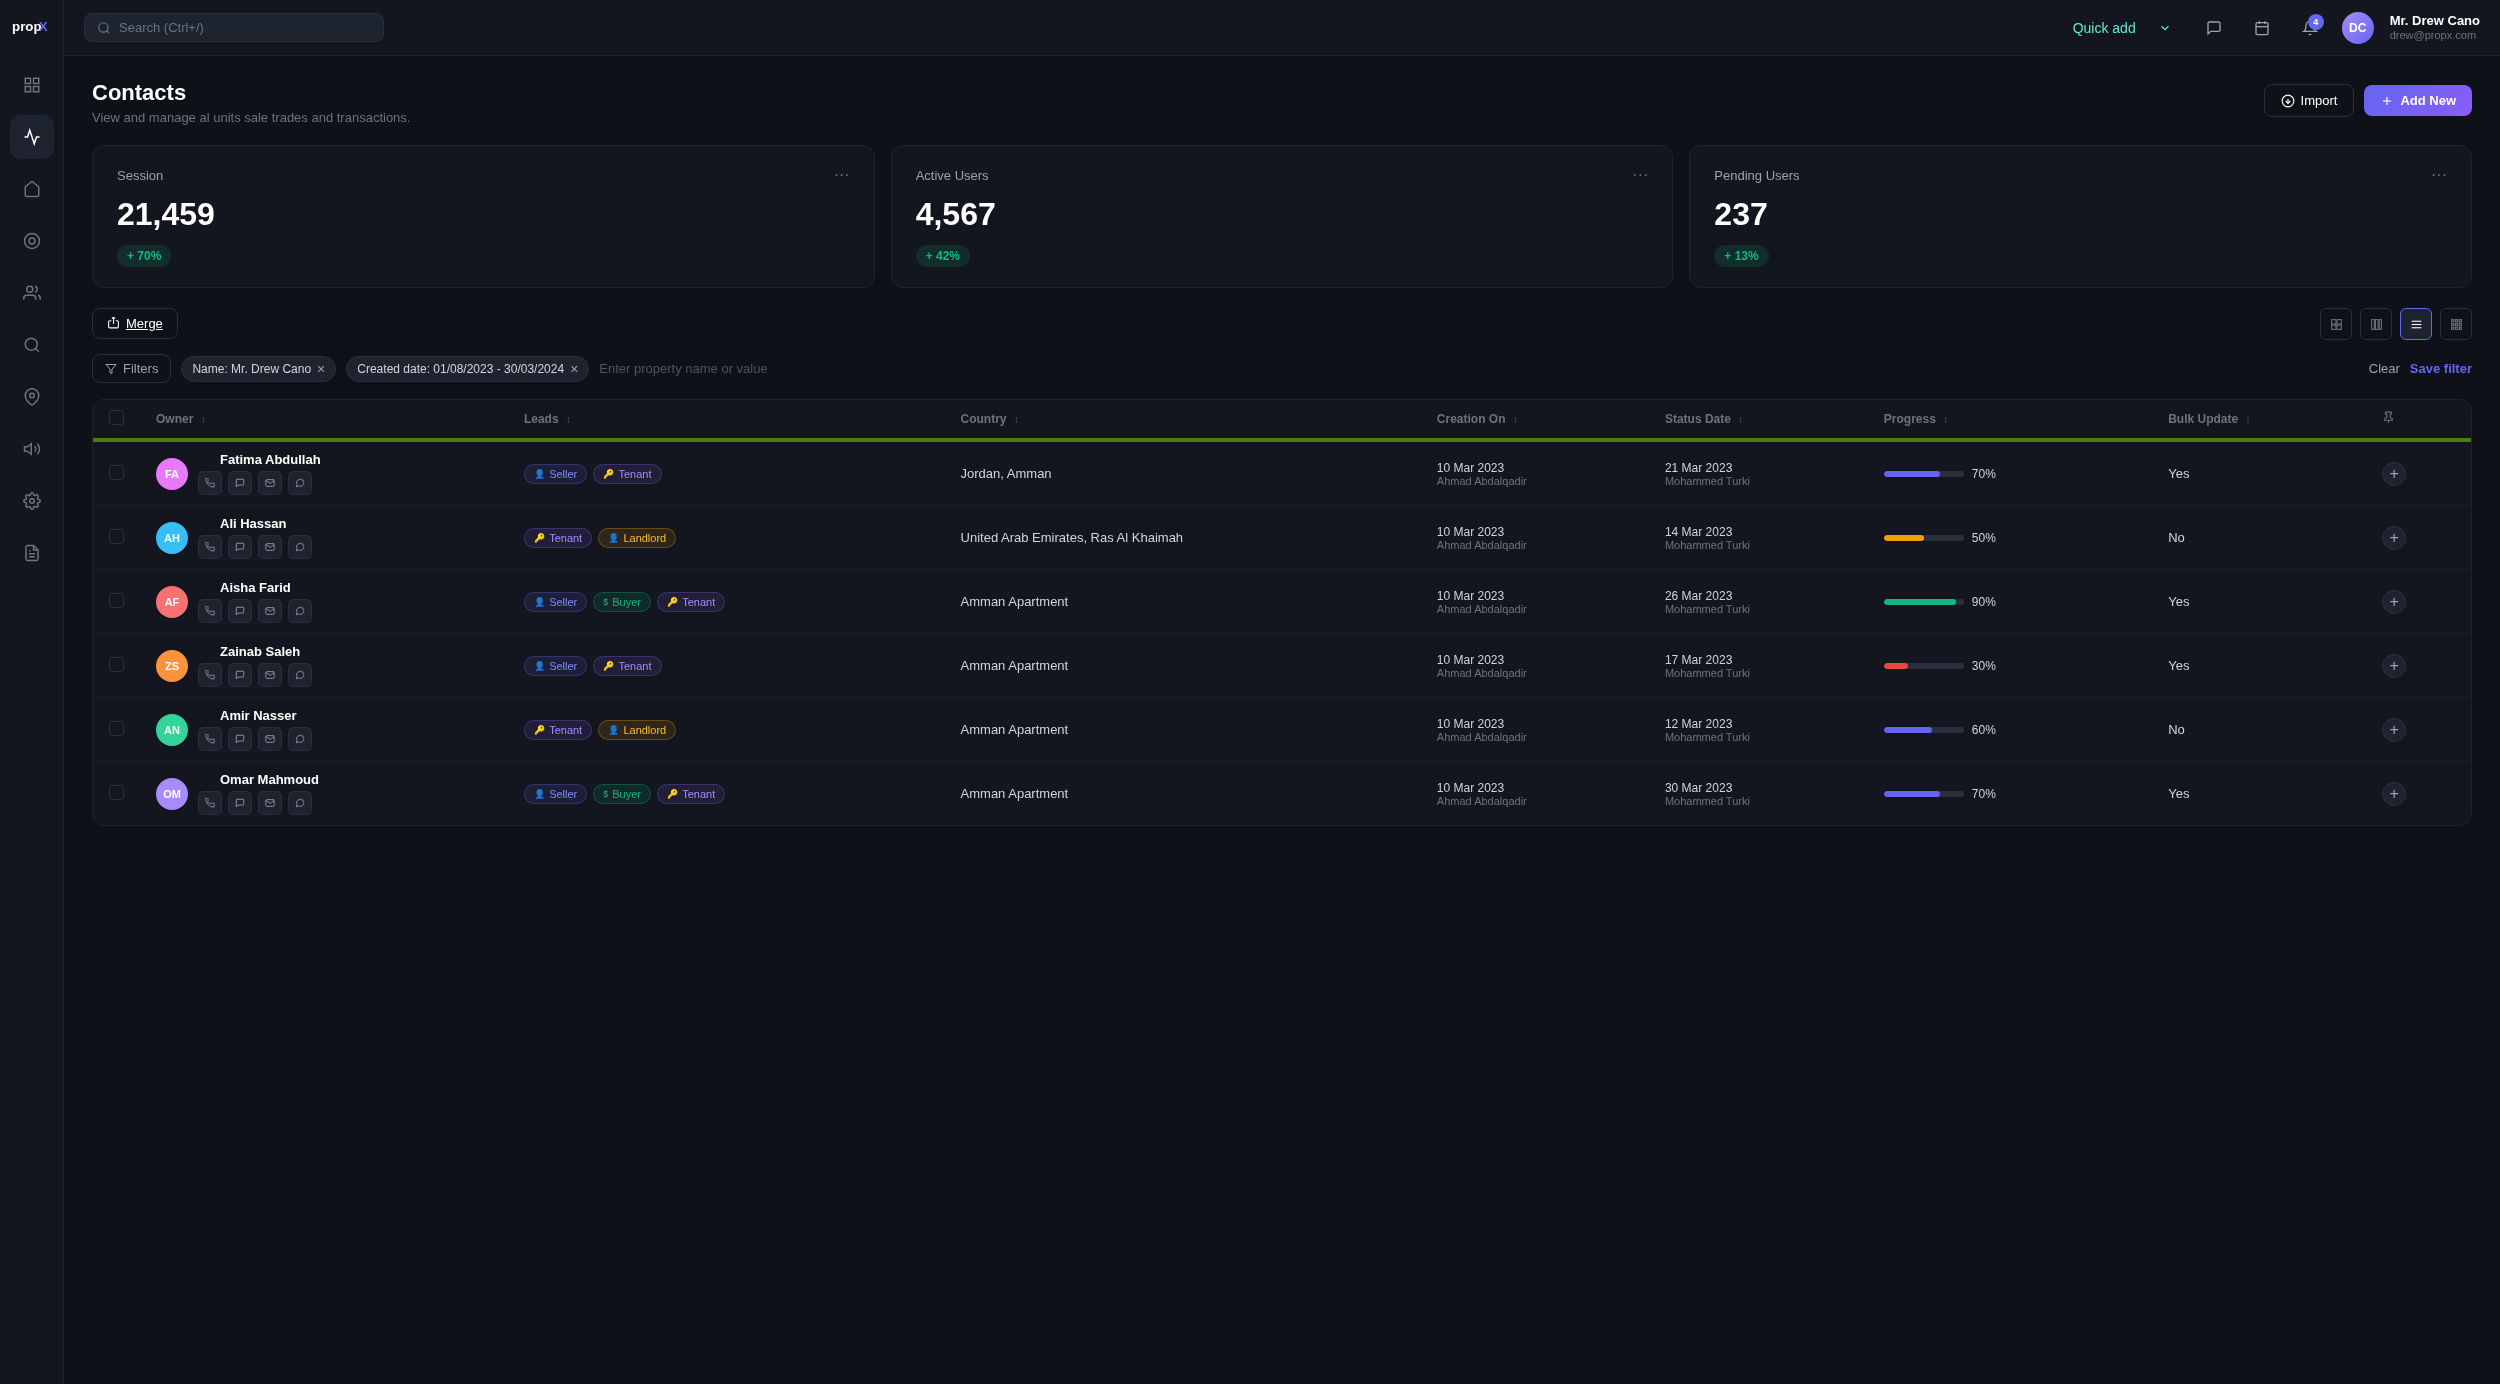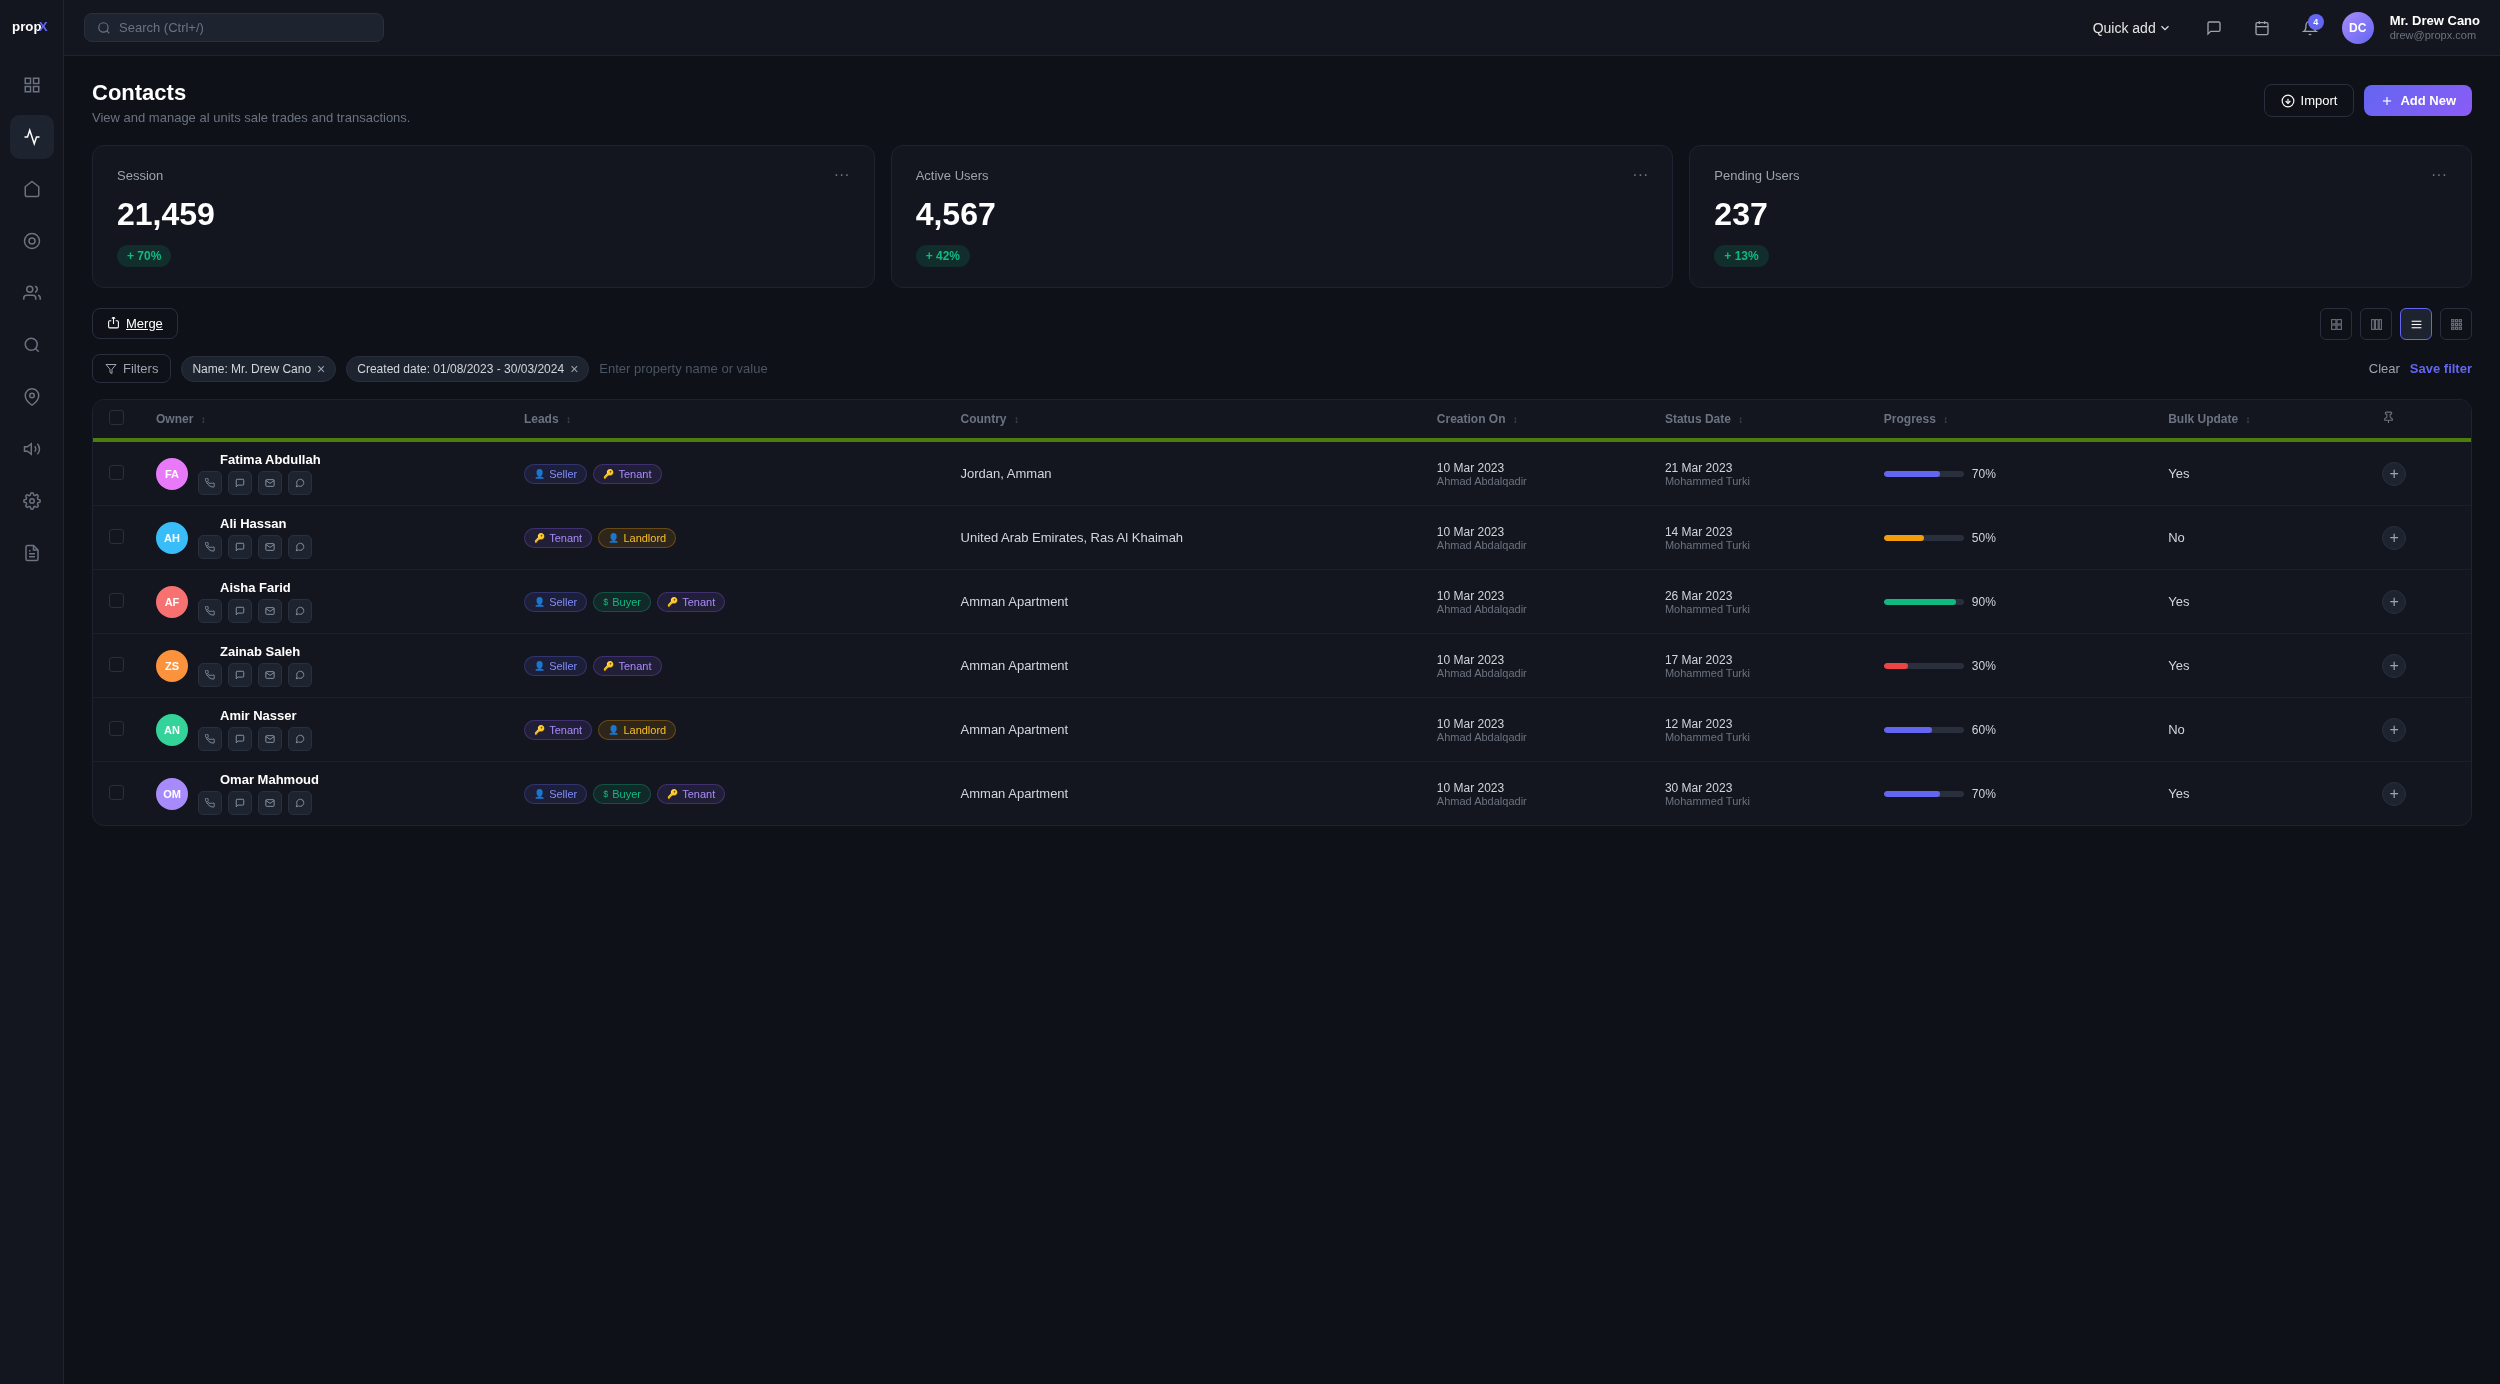--- a/index.html
+++ b/index.html
@@ -82,24 +82,24 @@
     }
     .topbar-right {
       display: flex;
       align-items: center;
       gap: 16px;
       margin-left: auto;
     }
     .quick-add-btn {
       display: flex;
       align-items: center;
-      gap: 2px;
+      gap: 22px;
       background: transparent;
       border: none;
-      color: #e5e5e5;
+      color: #5eead4;
       font-size: 14px;
       cursor: pointer;
       padding: 6px 10px;
       border-radius: 6px;
     }
     .topbar-icon {
       width: 32px;
       height: 32px;
       border-radius: 6px;
       display: flex;

